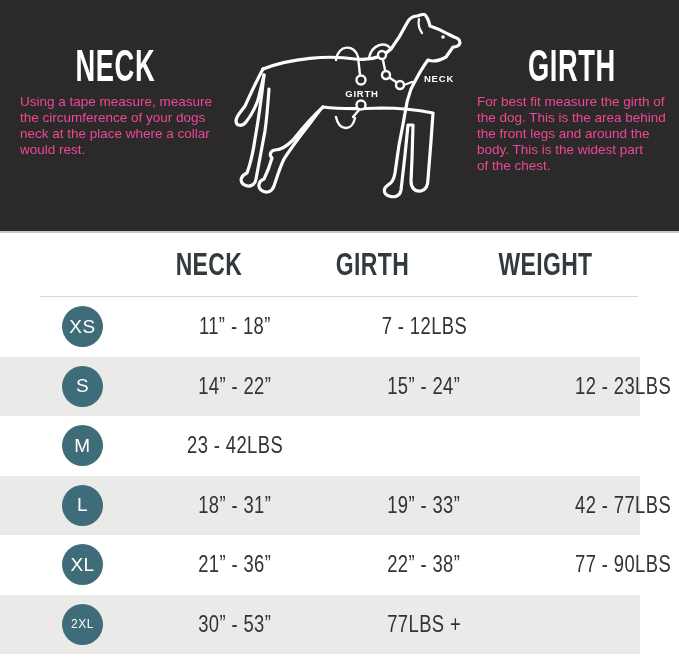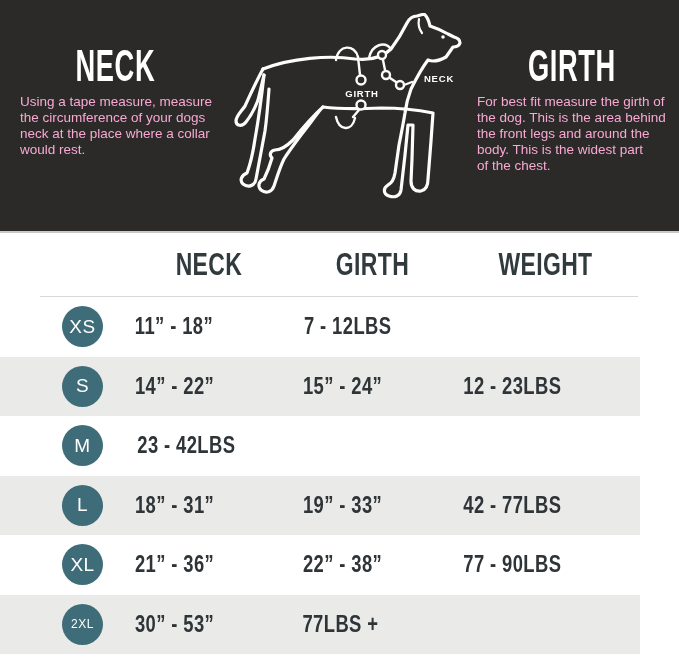--- a/index.html
+++ b/index.html
@@ -32,21 +32,21 @@
     text-align:center;
     color:#fff;
     font-weight:bold;
     font-size:44px;
     line-height:40px;
     margin-bottom:8px;
     white-space:nowrap;
   }
   .hero-title .cx{display:inline-block;transform:scaleX(.62);transform-origin:50% 50%;letter-spacing:1px;}
   .hero-desc{
-    color:#f9a8d4;
+    color:#ec4899;
     font-size:13.5px;
     line-height:1.18;
     white-space:pre;
   }
   .dog-wrap{position:absolute;left:233px;top:13px;width:230px;height:205px;}
   .dog-wrap svg{width:100%;height:100%;}
   .diagram-label{
     font-family:"Liberation Sans",sans-serif;
     font-size:9.5px;font-weight:bold;letter-spacing:.8px;fill:#fff;
   }
@@ -67,31 +67,31 @@
   .col-head{
     text-align:center;font-weight:bold;color:#313a3d;font-size:31px;white-space:nowrap;
   }
   .col-head .cx{display:inline-block;transform:scaleX(.74);transform-origin:50% 50%;letter-spacing:.5px;}
   .size-row{height:59.5px;background:var(--paper);}
   .size-row.alt{
     background:var(--alt);
     box-shadow:inset 0 0 0 0 transparent;
   }
   .size-row.alt{margin-right:39px;width:640px;padding-left:40px;}
-  .size-row{width:679px;}
+  .size-row{width:679px;gap:26px;}
   .circle-cell{display:flex;justify-content:center;}
   .size-circle{
     width:41px;height:41px;border-radius:50%;
     background:var(--teal);
     color:#fff;display:flex;align-items:center;justify-content:center;
     font-size:19px;letter-spacing:.5px;
   }
   .size-circle.small-label{font-size:12px;}
   .cell{
-    text-align:left;font-weight:bold;color:var(--ink);font-size:23px;white-space:nowrap;
+    text-align:center;font-weight:normal;color:var(--ink);font-size:23px;white-space:nowrap;
   }
   .cell .cx{display:inline-block;transform:scaleX(.8);transform-origin:50% 50%;letter-spacing:.5px;}
 </style>
 </head>
 <body>
 
 <div class="page">
 
   <div class="hero">
 

